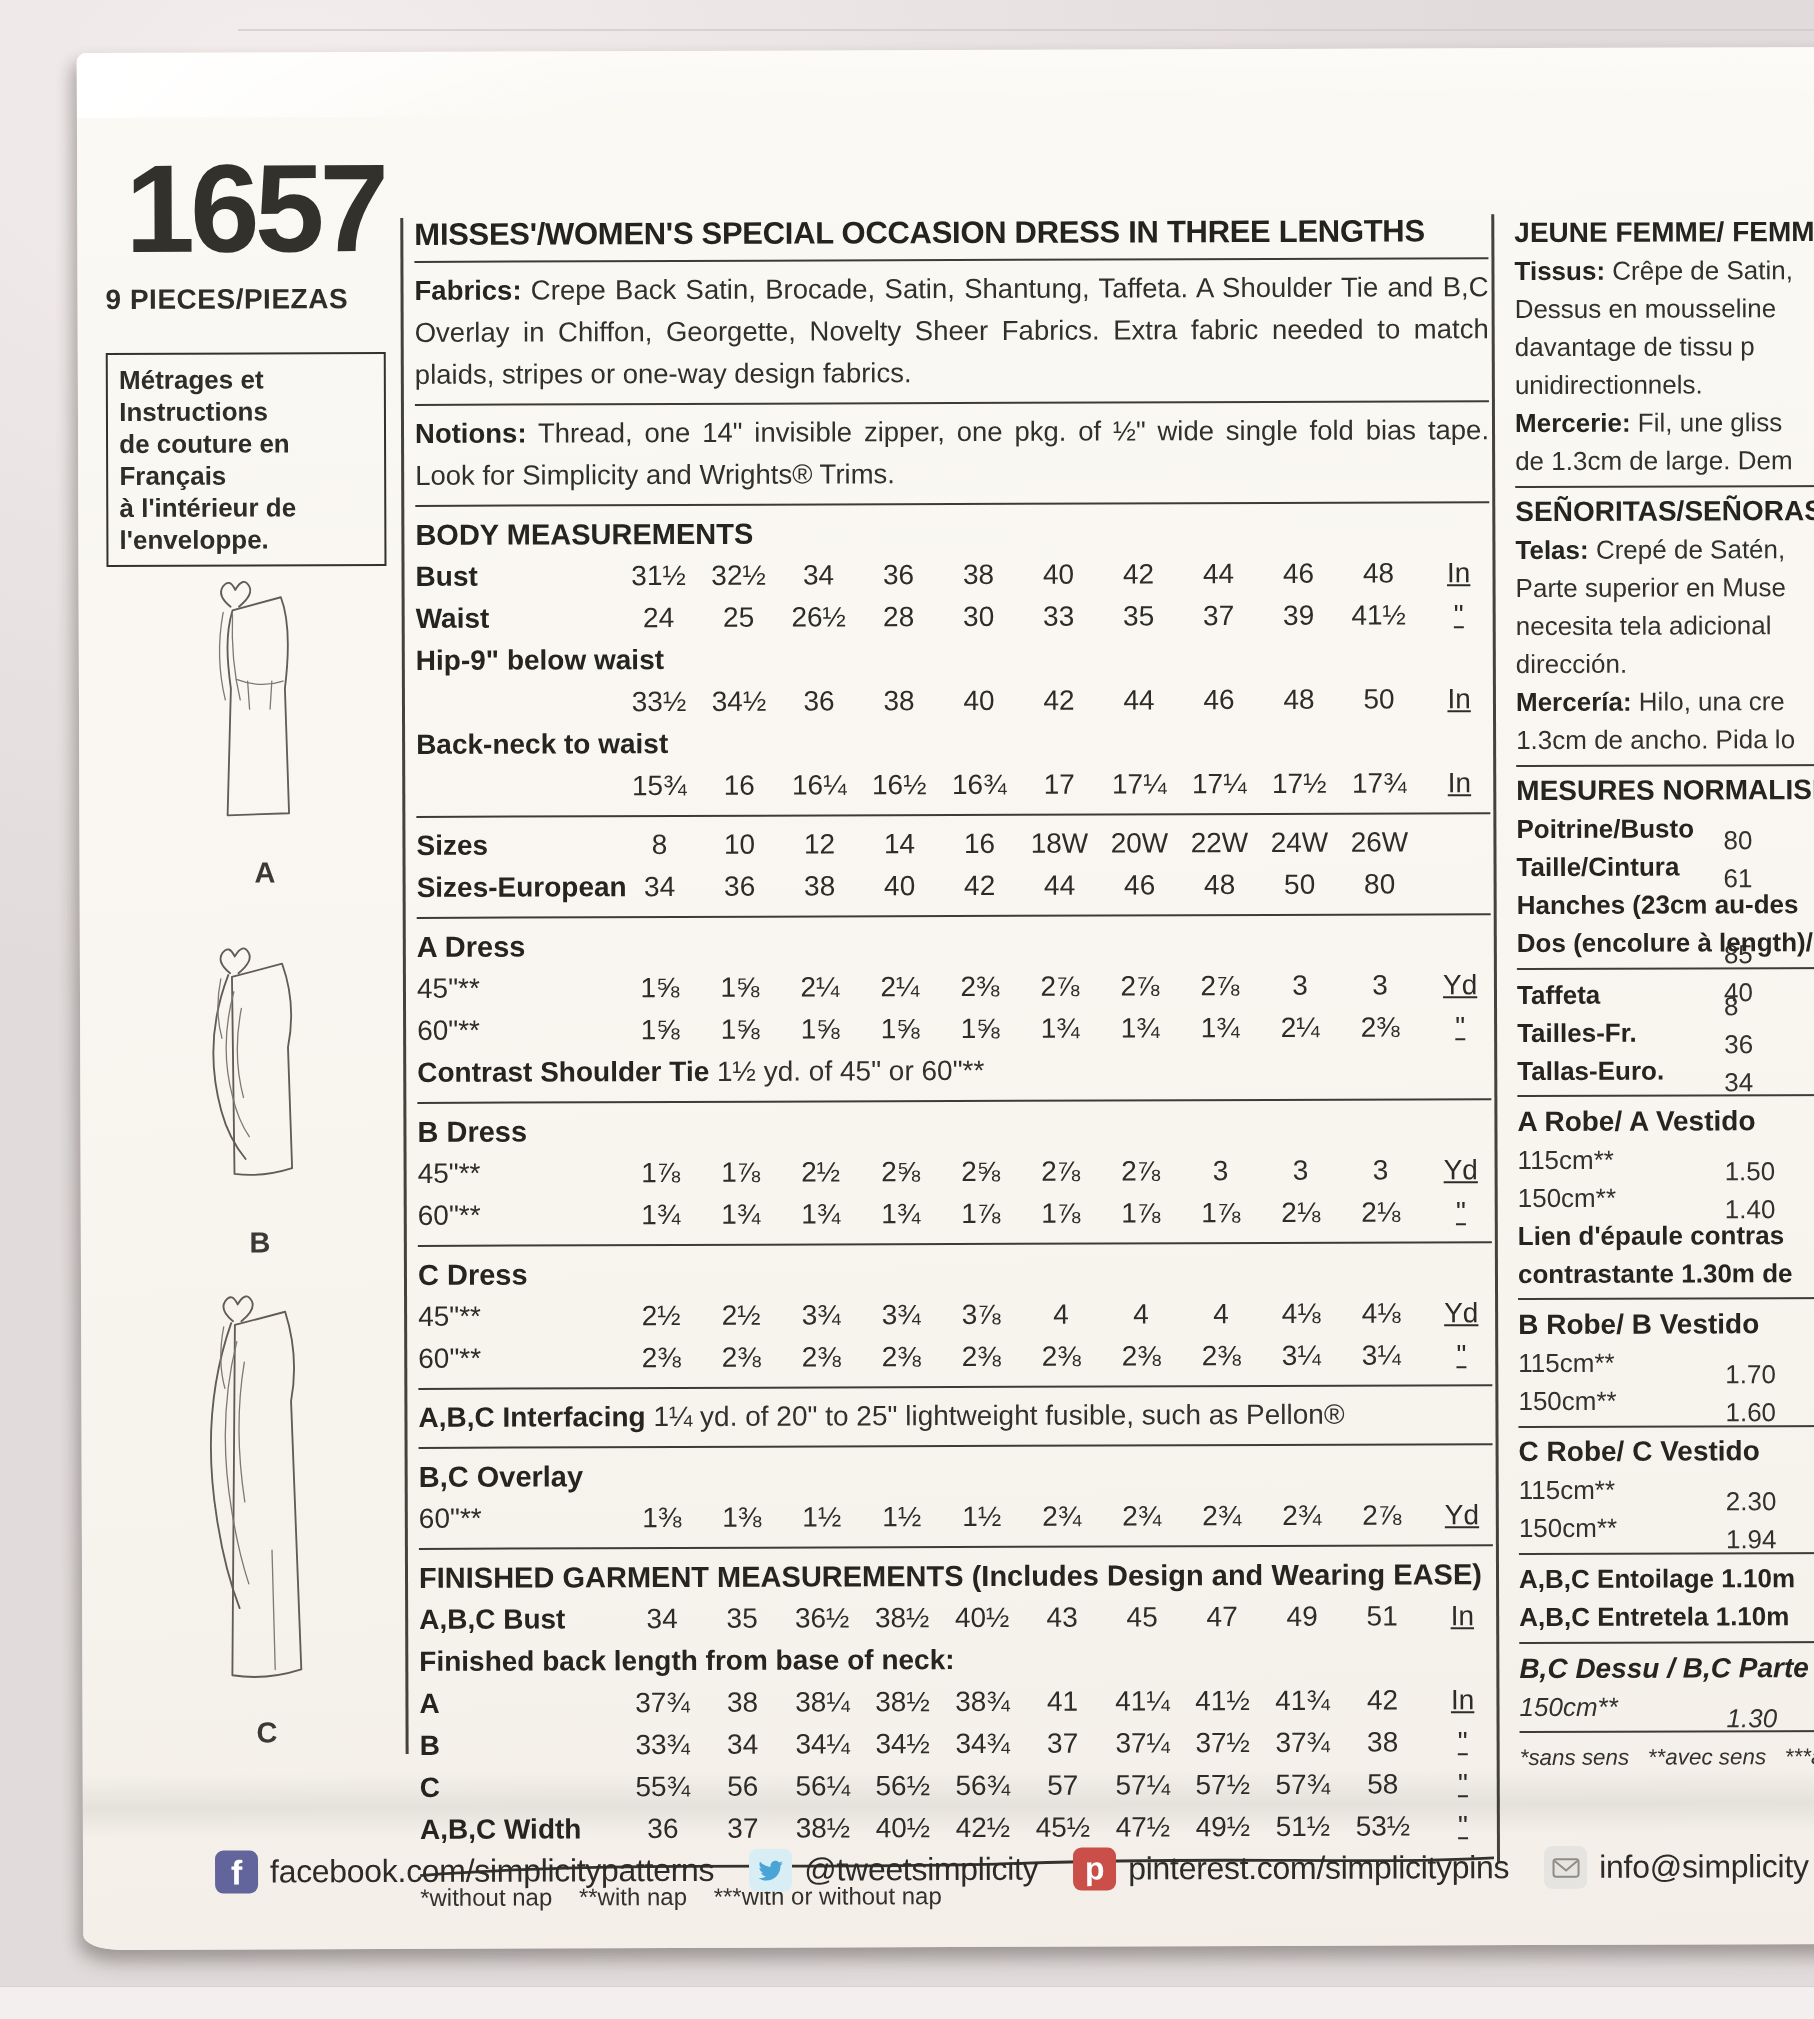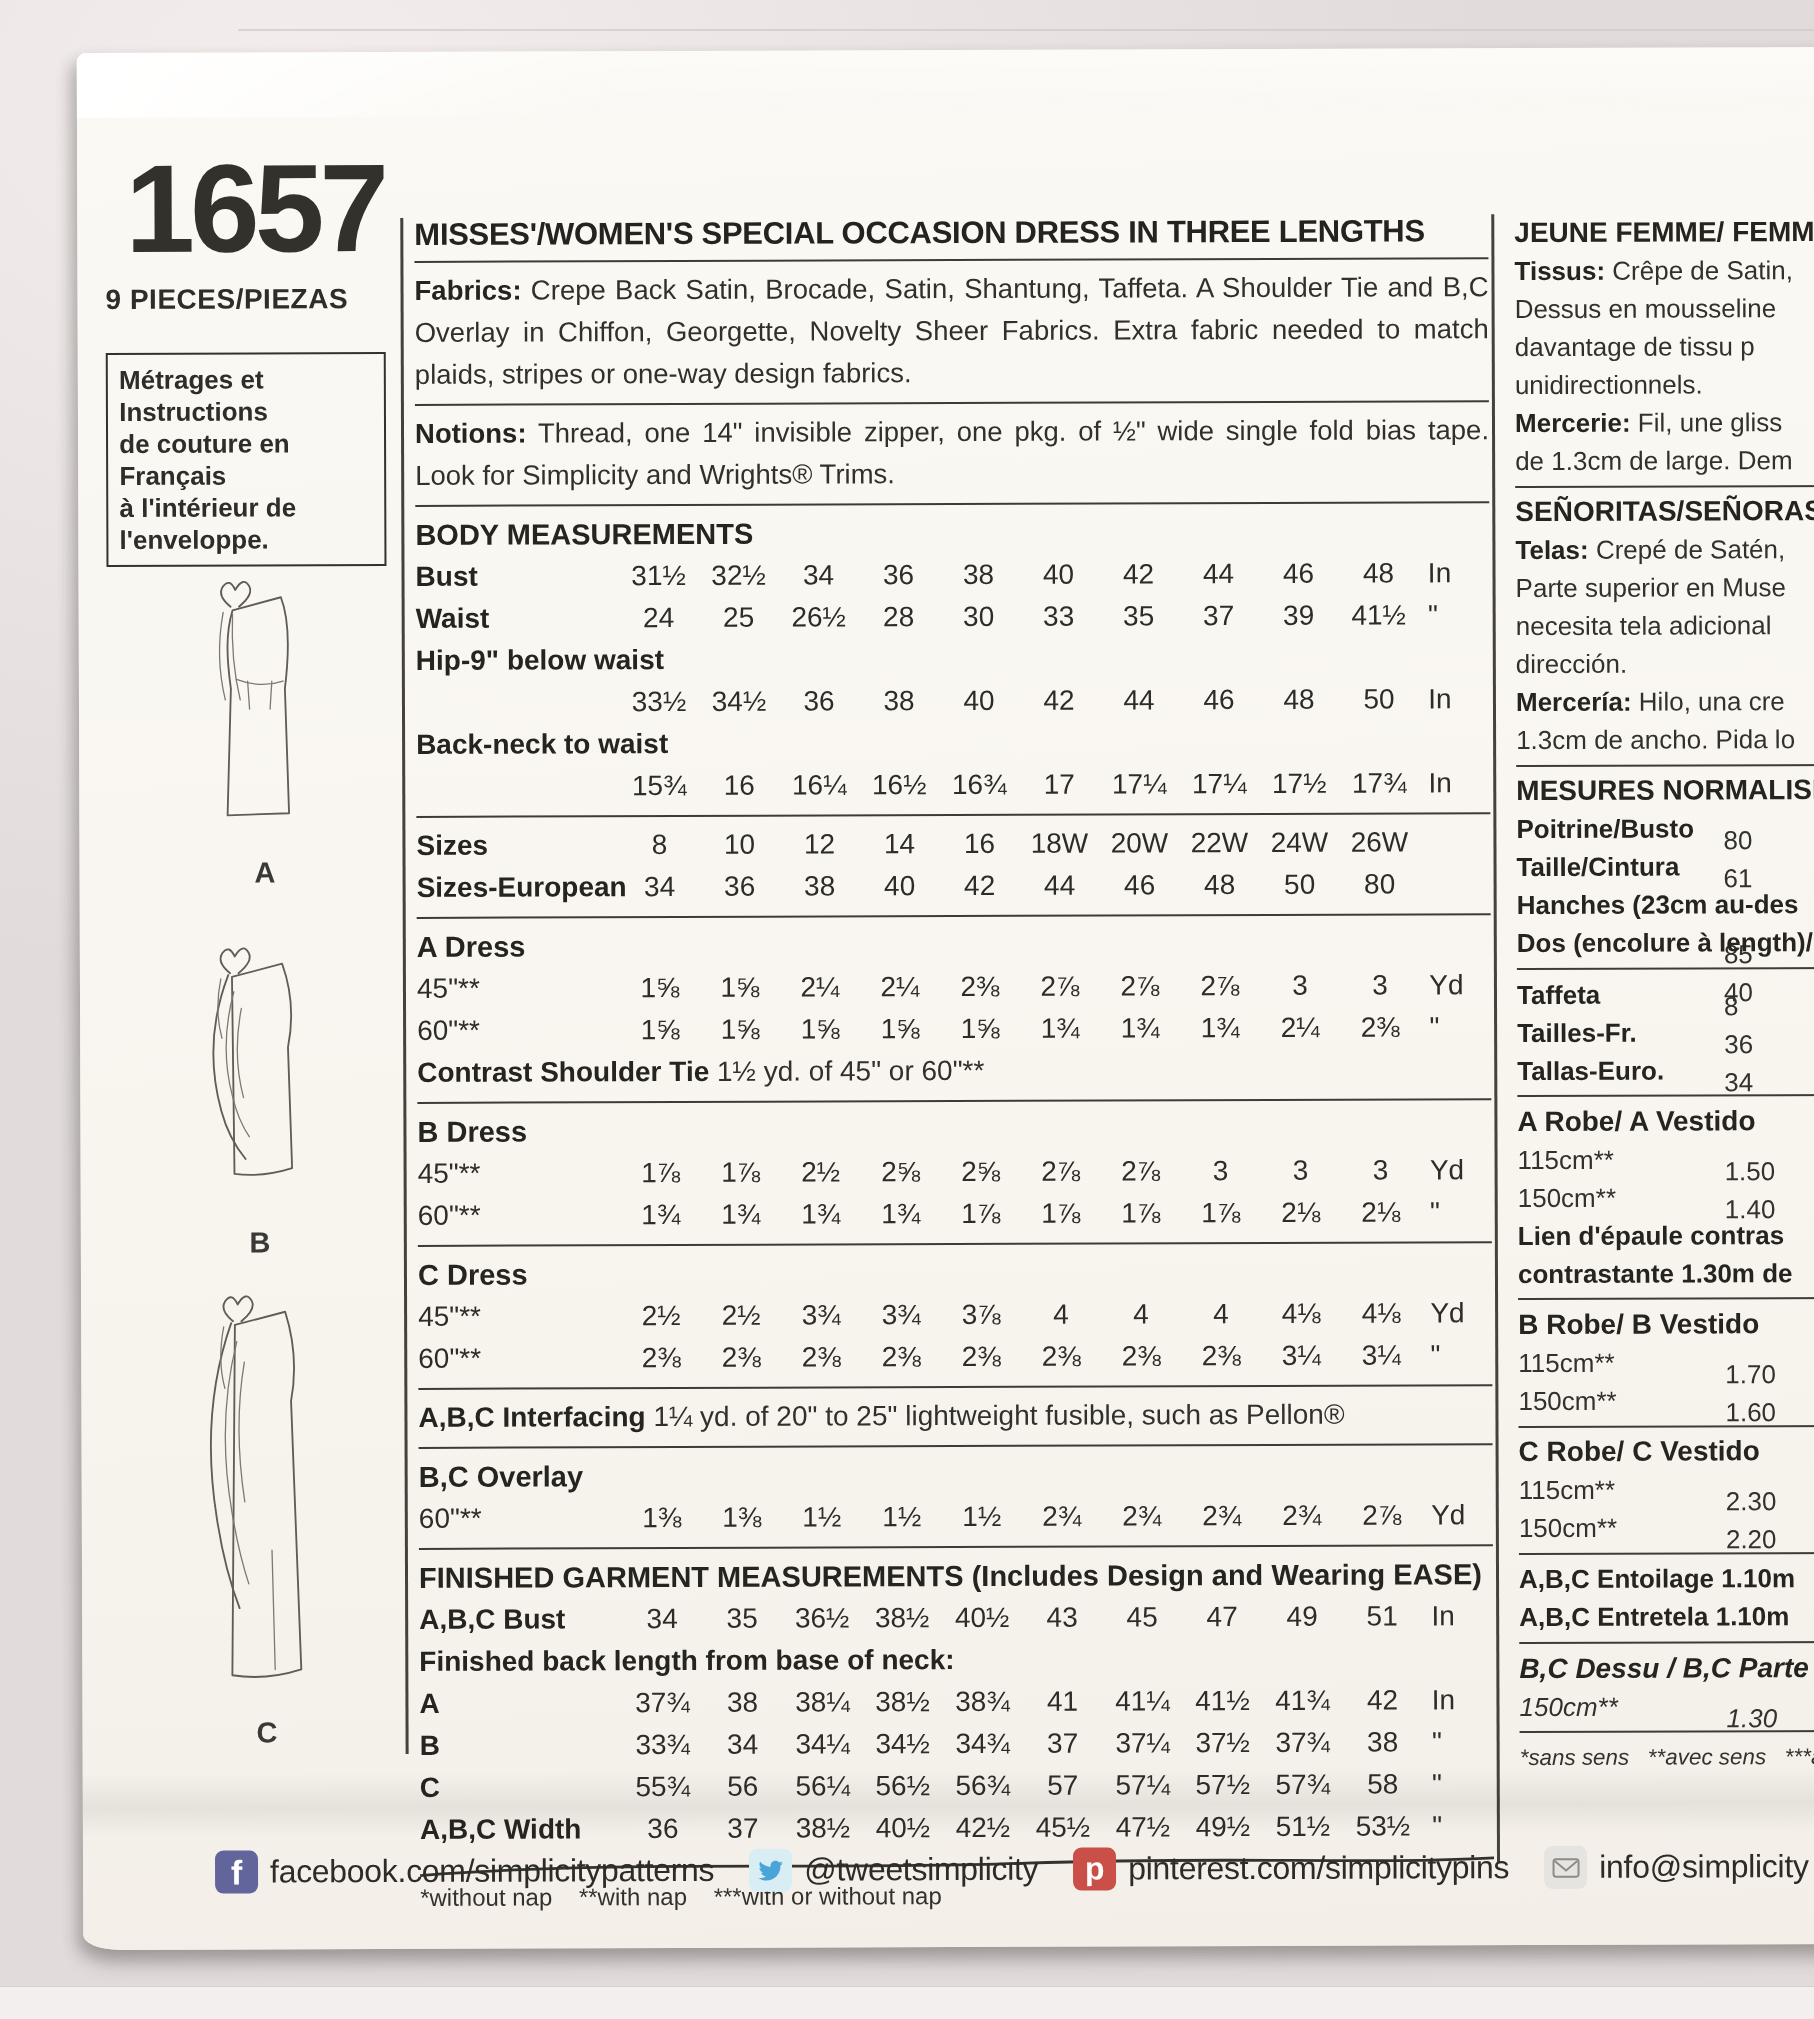--- a/index.html
+++ b/index.html
@@ -47,21 +47,21 @@
   .para{margin:3.7px 0;font-size:27.5px;line-height:42px;text-align:justify;color:#32302b;}
   .para b{color:#26241f;}
 
   .t-header{font-size:29px;font-weight:bold;line-height:42px;color:#26241f;}
   .t-text{font-size:28px;line-height:42px;color:#32302b;}
   .t-text b{color:#26241f;}
   .t-row{display:grid;grid-template-columns:203px repeat(10,80px) 1fr;line-height:42px;font-size:28px;}
   .t-row .lab{text-align:left;white-space:nowrap;}
   .t-row .lab.b{font-weight:bold;color:#26241f;}
   .t-row .cell{text-align:center;}
-  .t-row .unit{text-align:left;padding-left:9.3px;}
+  .t-row .unit{text-align:center;padding-left:9.3px;text-decoration:underline;}
   .fold-line{display:block;margin-top:5.6px;}
   .footnote{font-size:24px;line-height:37px;white-space:pre;color:#33312c;}
 
   
   .right-col{position:absolute;left:1437px;top:166px;width:392px;}
   .r-line{position:relative;line-height:38px;font-size:26px;white-space:pre;color:#33312c;}
   .r-line b{color:#26241f;}
   .r-head{font-size:28px;font-weight:bold;color:#26241f;}
   .r-val{position:absolute;left:207px;top:12px;}
   .r-rule{border-top:2.8px solid #3e3b36;margin:5.6px 0;width:326px;}
@@ -456,21 +456,21 @@
       <div class="r-line ">150cm**<span class="r-val">1.40</span></div>
       <div class="r-line "><b>Lien d'épaule contras</b></div>
       <div class="r-line "><b>contrastante 1.30m de</b></div>
       <div class="r-rule"></div>
       <div class="r-line r-head"><b>B Robe/ B Vestido</b></div>
       <div class="r-line ">115cm**<span class="r-val">1.70</span></div>
       <div class="r-line ">150cm**<span class="r-val">1.60</span></div>
       <div class="r-rule"></div>
       <div class="r-line r-head"><b>C Robe/ C Vestido</b></div>
       <div class="r-line ">115cm**<span class="r-val">2.30</span></div>
-      <div class="r-line ">150cm**<span class="r-val">2.20</span></div>
+      <div class="r-line ">150cm**<span class="r-val">1.94</span></div>
       <div class="r-rule"></div>
       <div class="r-line "><b>A,B,C Entoilage 1.10m</b></div>
       <div class="r-line "><b>A,B,C Entretela 1.10m</b></div>
       <div class="r-rule"></div>
       <div class="r-line r-head r-italic"><b>B,C Dessu / B,C Parte s</b></div>
       <div class="r-line r-italic">150cm**<span class="r-val">1.30</span></div>
       <div class="r-rule"></div>
       <div class="r-line r-italic r-small">*sans sens   **avec sens   ***av</div>
     </div>
 

